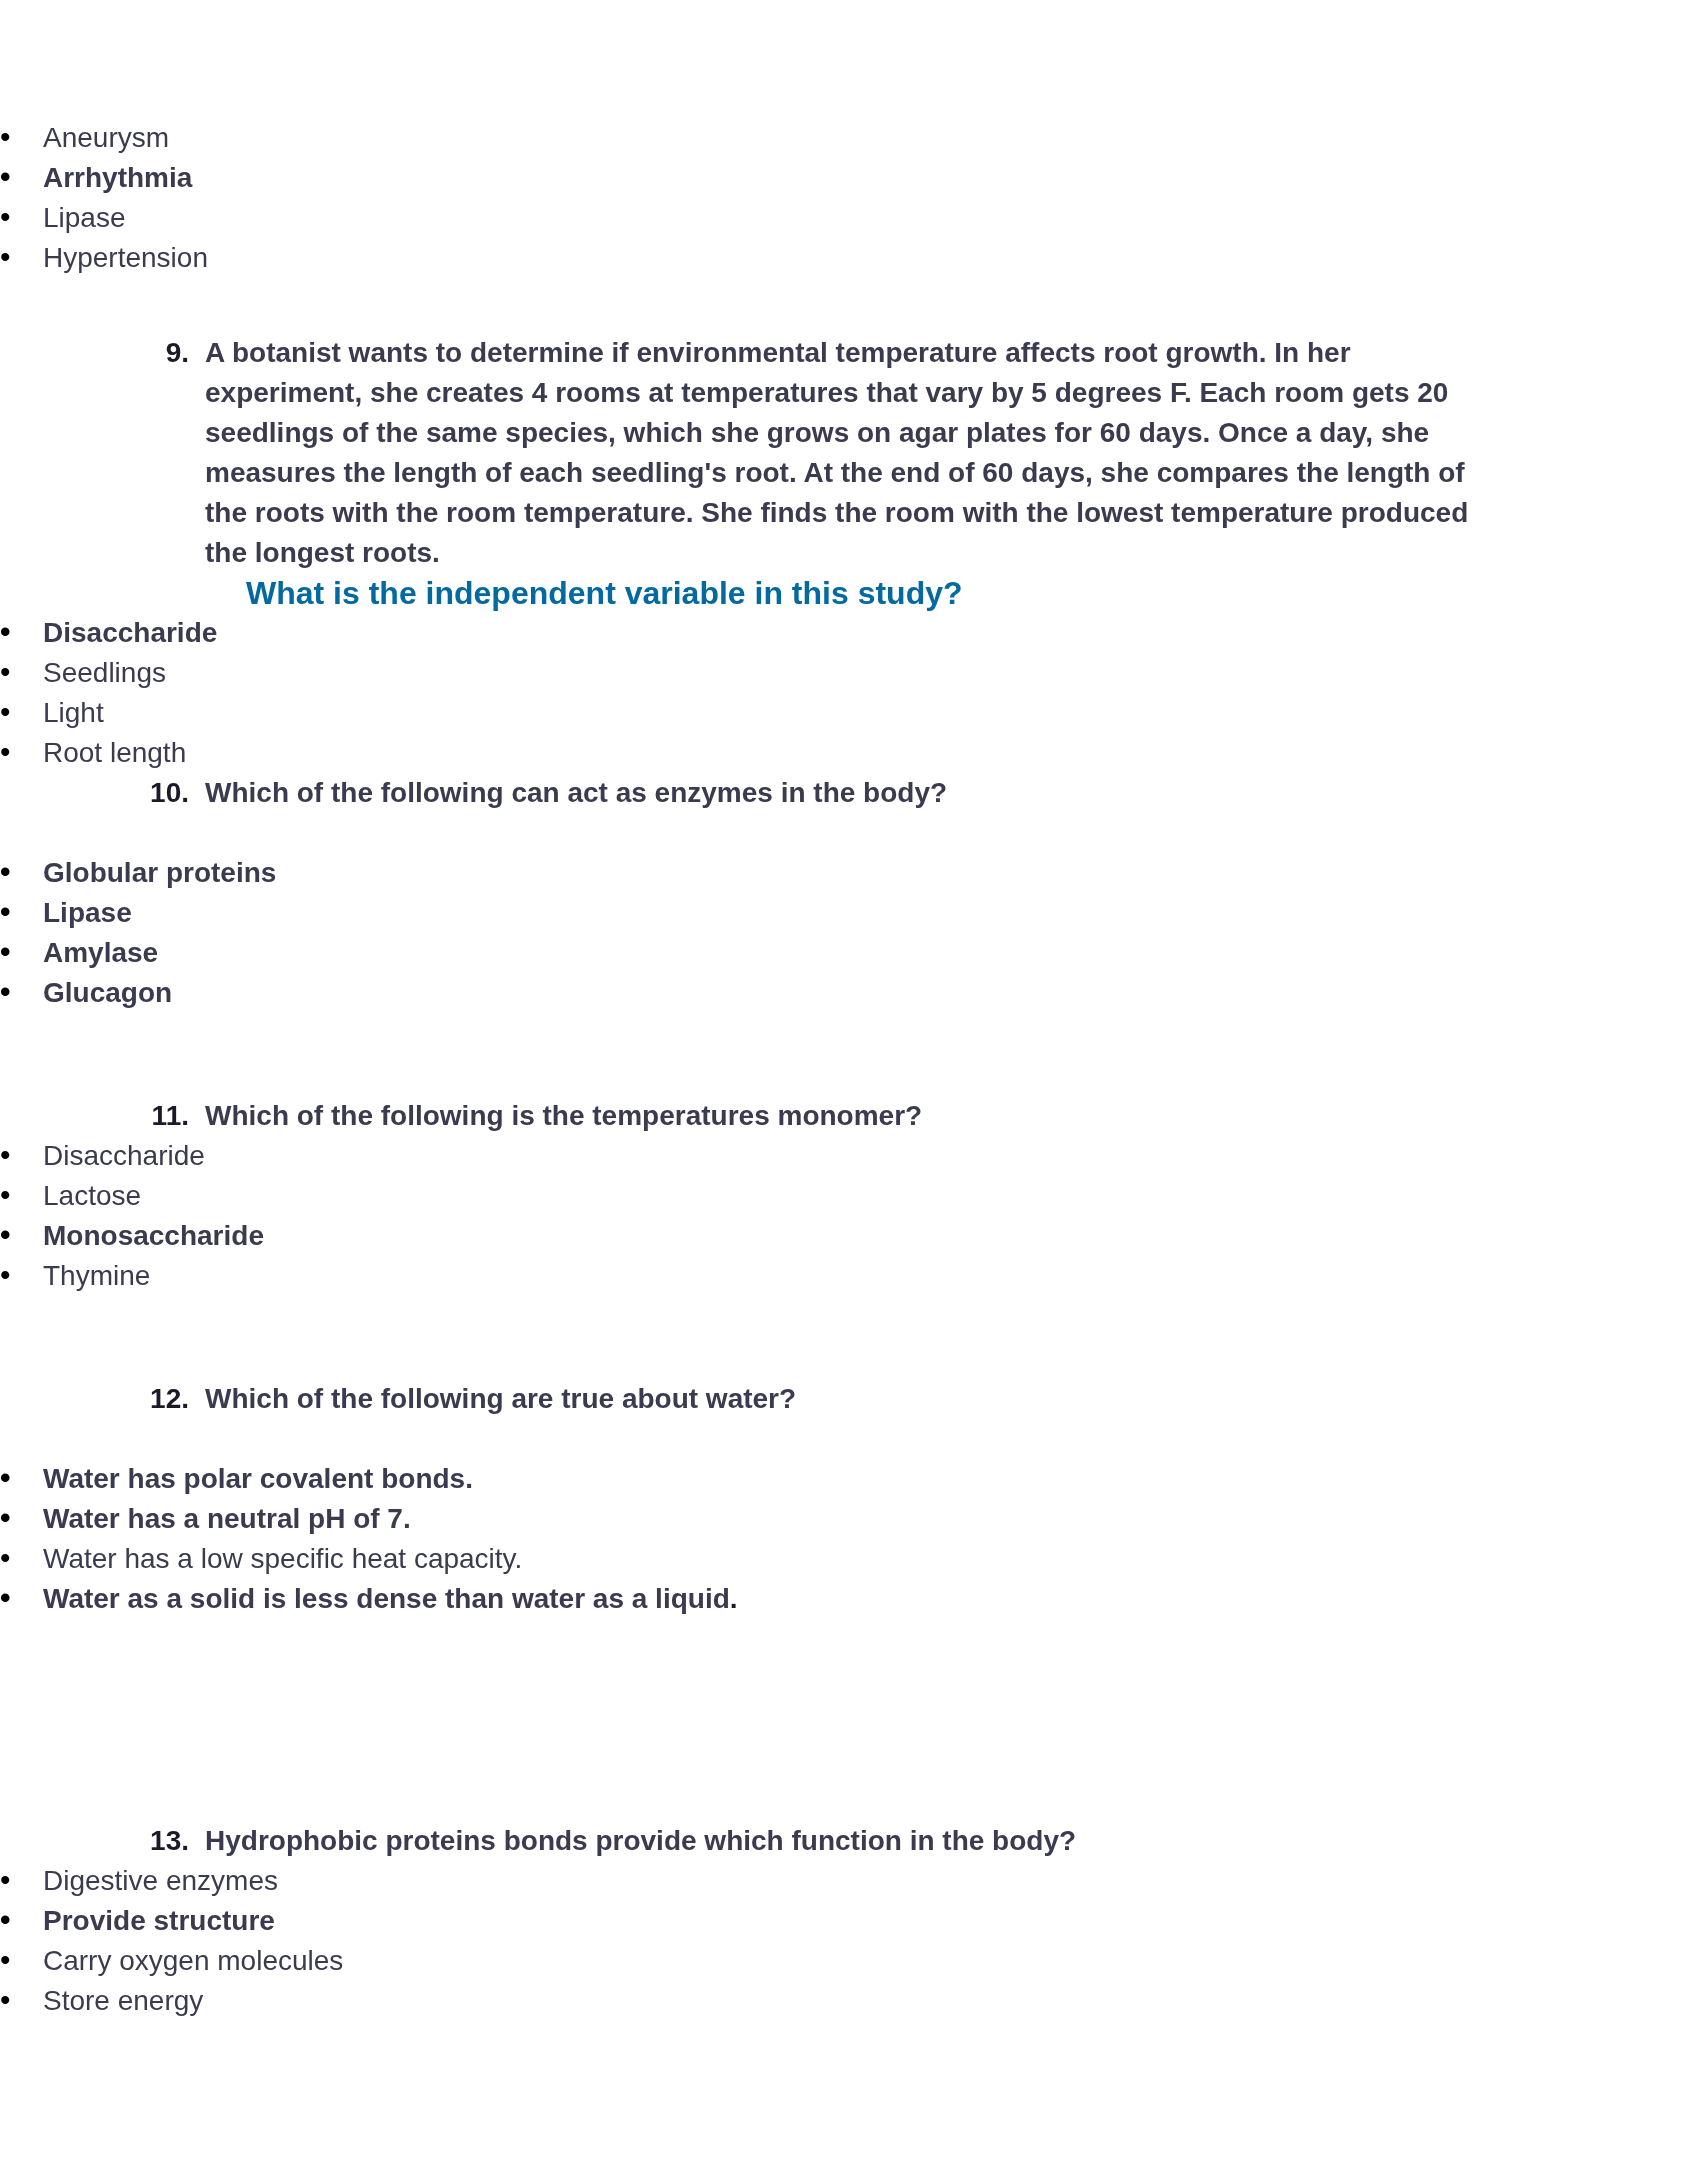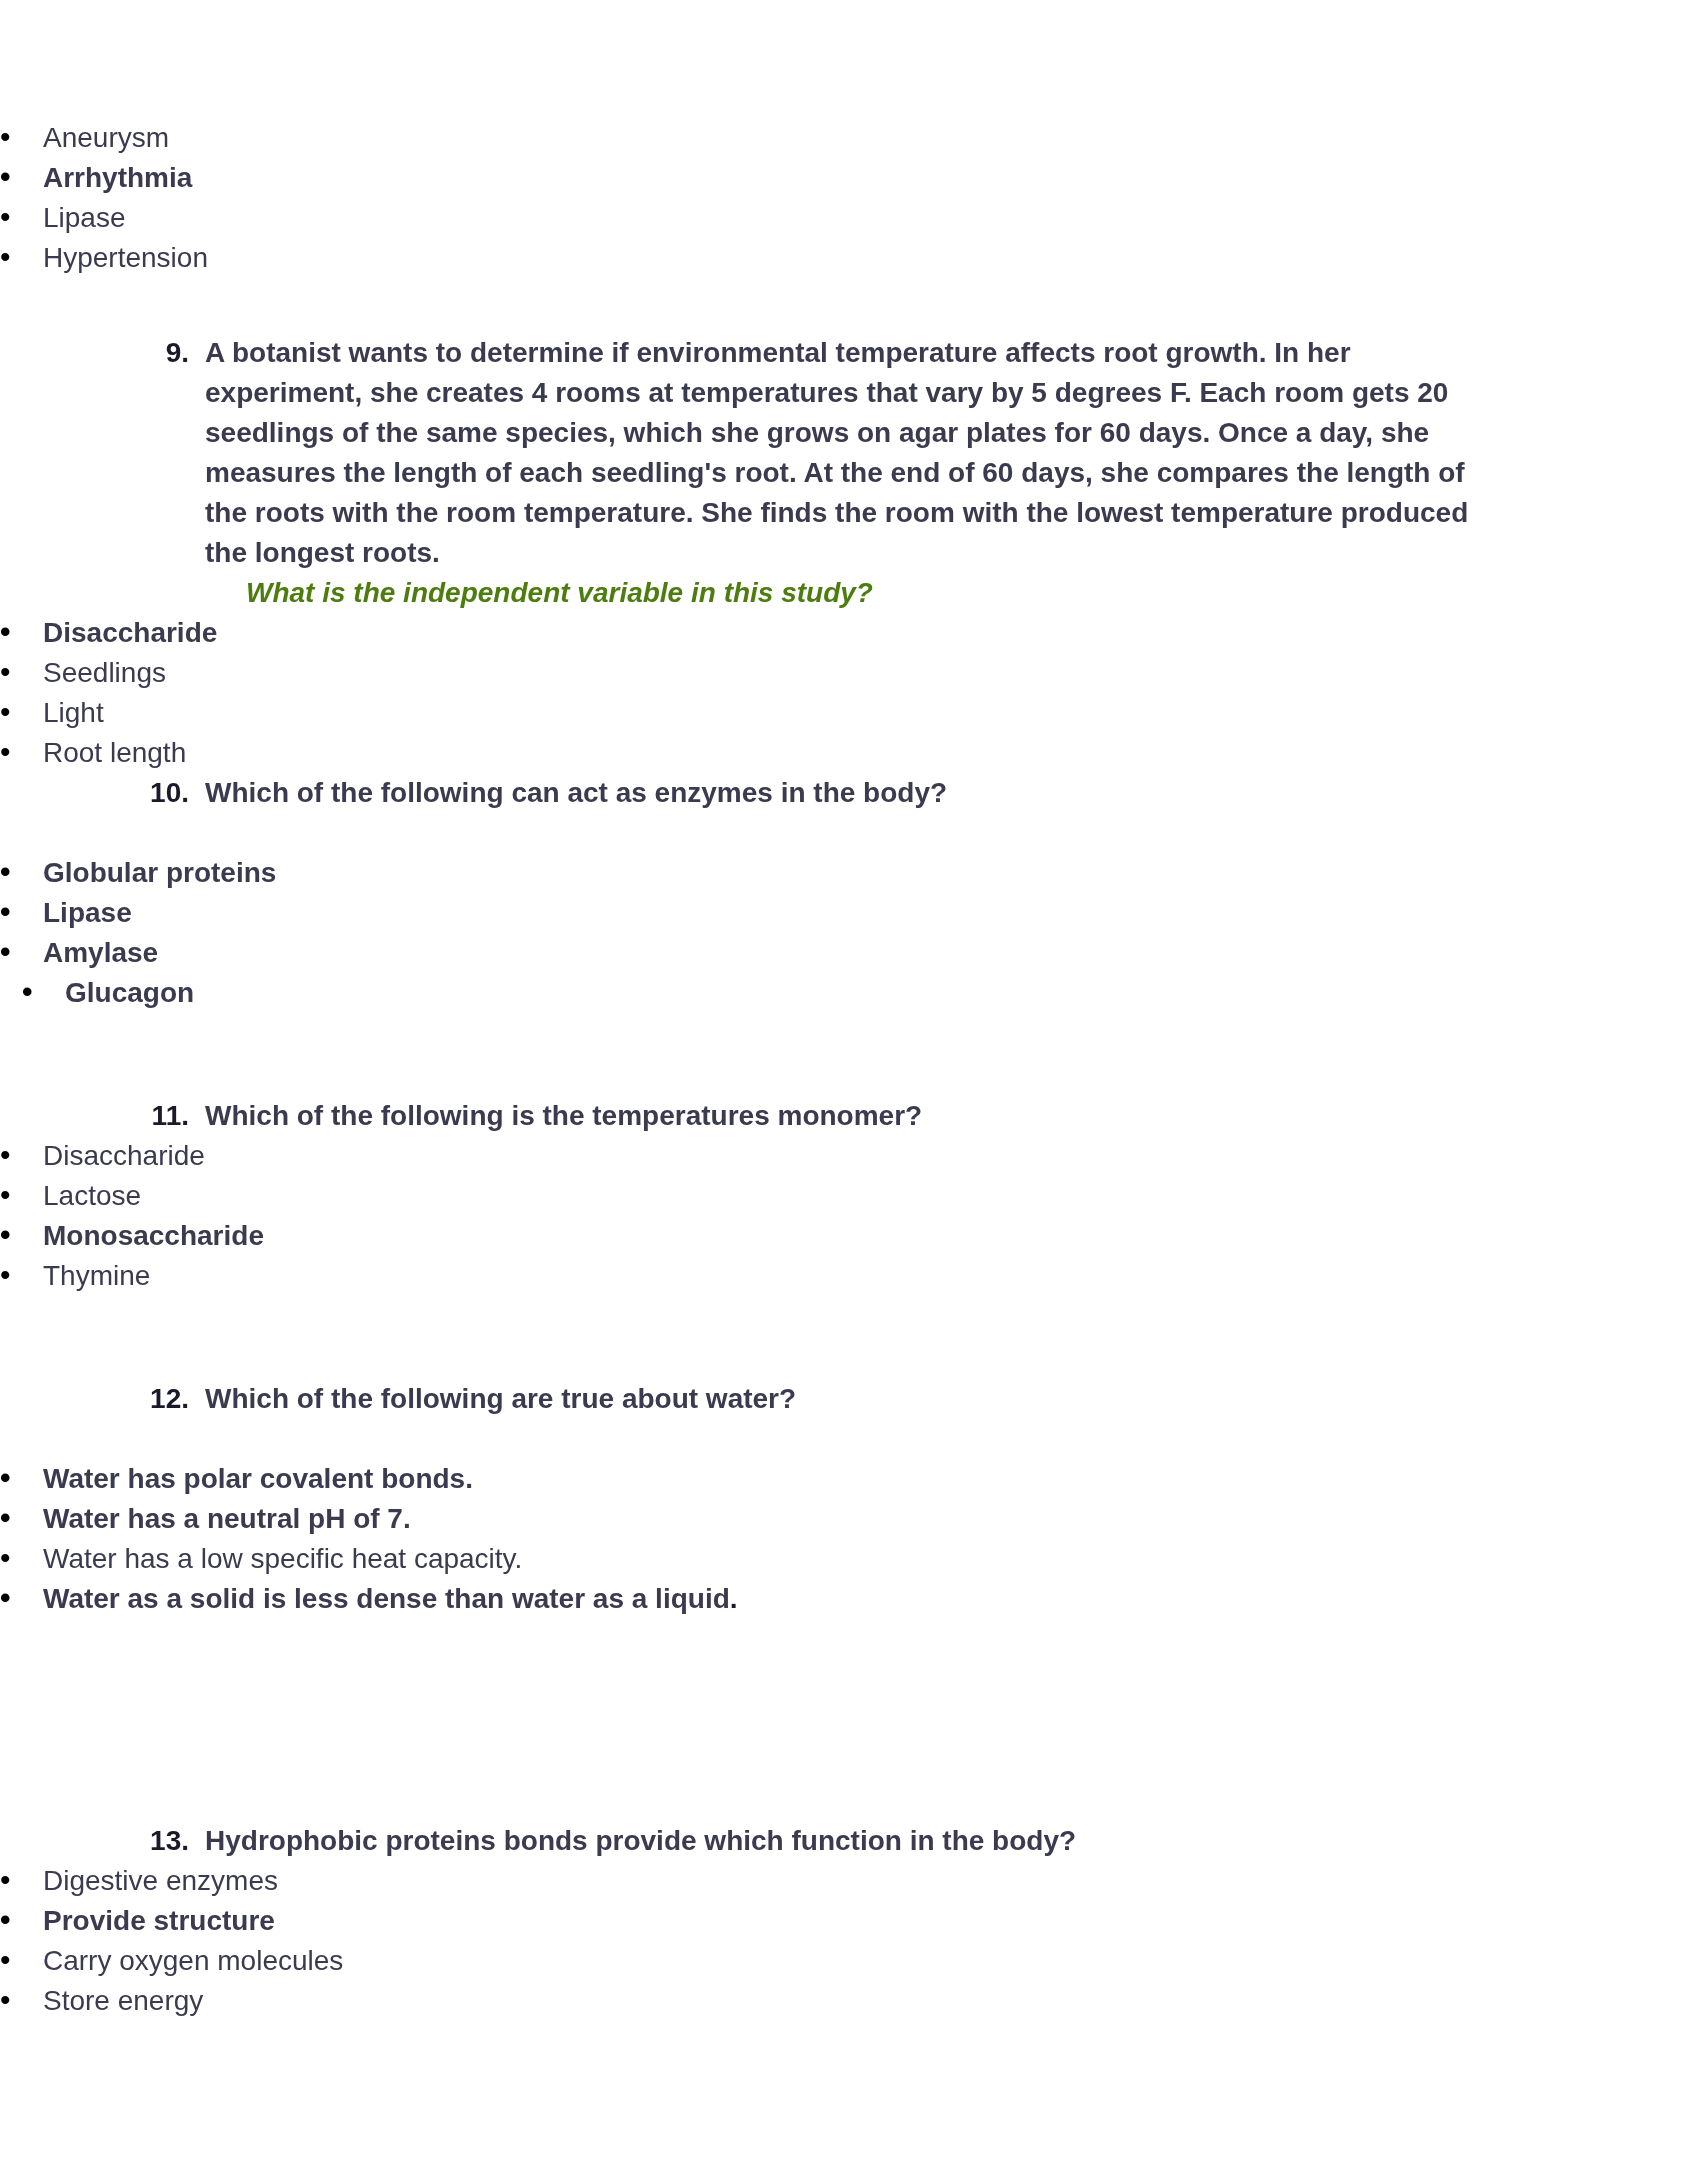--- a/index.html
+++ b/index.html
@@ -54,25 +54,24 @@
     font-weight: bold;
   }
   .qtext {
     flex: 1 1 auto;
     margin-left: 16px;
     font-weight: bold;
     color: #3b3b4f;
   }
 
   .subq {
-    font-size: 28px;
-    line-height: 40px;
-    font-weight: bold;
-    color: #4d7c0f;
-    font-style: italic;
+    font-size: 32px;
+    line-height: 40px;
+    font-weight: bold;
+    color: #0369a1;
   }
 
   
   ul.opts {
     list-style: none;
     margin: 0;
     padding: 0;
   }
   ul.opts > li {
     position: relative;
@@ -85,21 +84,21 @@
     content: "\2022";
     position: absolute;
     left: 0;
     top: -1px;
     color: #000000;
     font-size: 30px;
     line-height: 40px;
   }
 
   li.green   { color: #14a94e; font-weight: bold; }
-  li.boldark { color: #111118; font-weight: bold; margin-left: 22px; }
+  li.boldark { color: #111118; font-weight: bold; }
   li.plain   { color: #3b3b4f; font-weight: normal; }
 
   li .tail-dark { color: #1a1a28; font-weight: bold; }
 
   
   .ind-a { margin-left: 319px; }   
   .ind-b { margin-left: 322px; }
   .ind-c { margin-left: 297px; }   
   .ind-d { margin-left: 323px; }   
 

